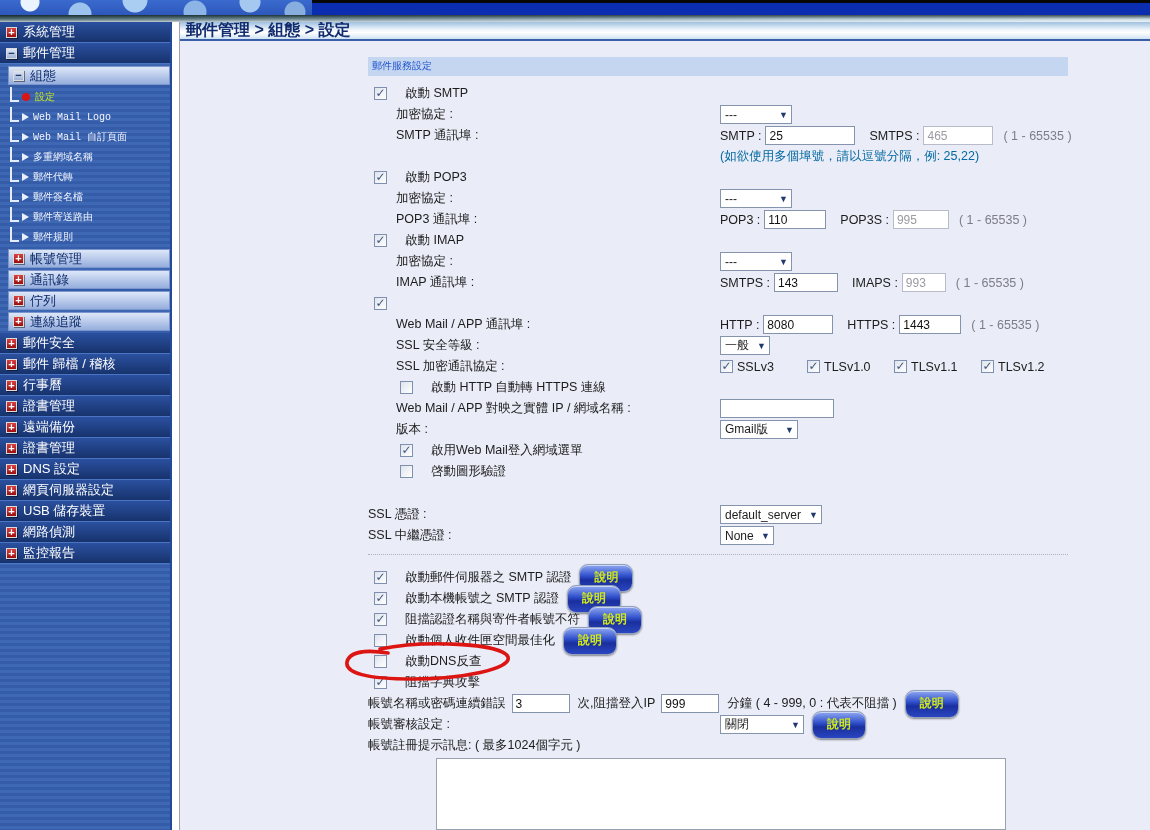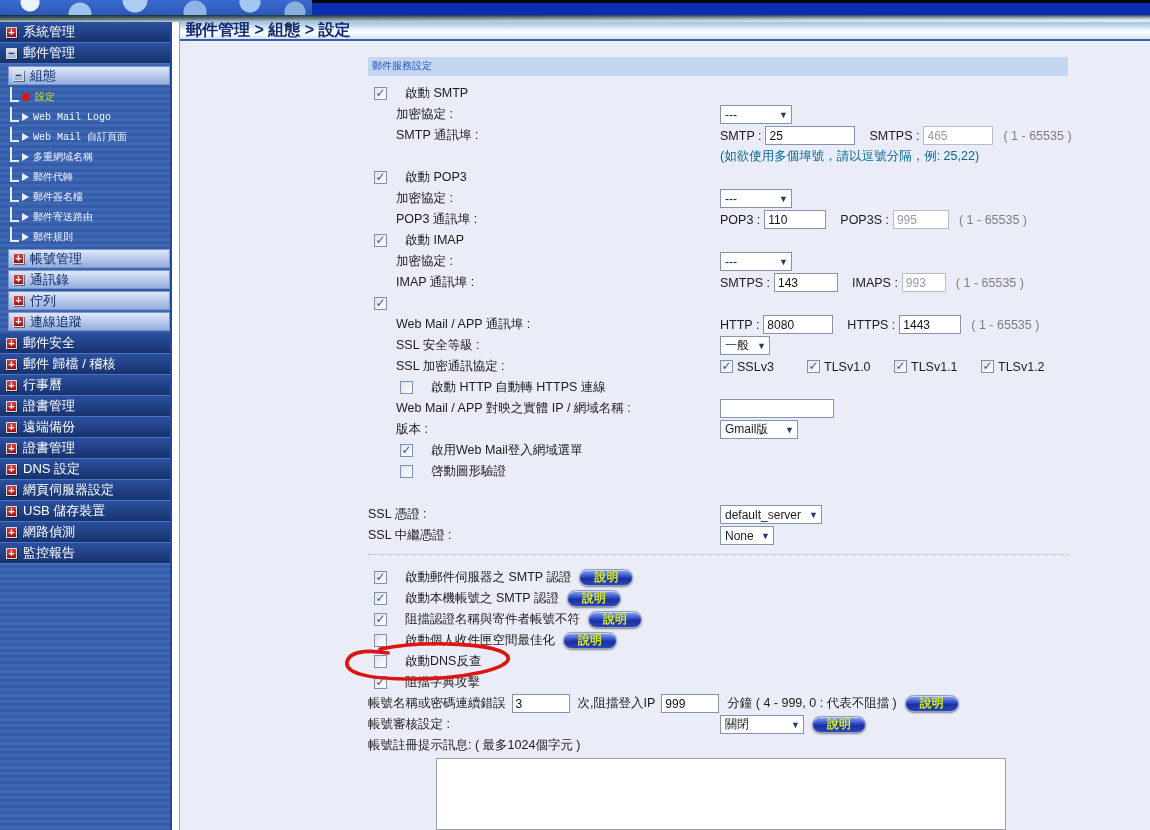--- a/index.html
+++ b/index.html
@@ -69,21 +69,21 @@
   .cb.on .mark { display:block; }
   .cb + .cblabel { margin-left:18px; }
 
   .ipt { height:19px; border:1px solid #8593ad; background:#fff; font-size:12px; padding:0 3px;
      font-family:"Liberation Sans","DejaVu Sans",sans-serif; color:#111; }
   .ipt.dis { color:#9a9aa2; border-color:#b7bcc8; }
   .dd { display:inline-flex; align-items:center; justify-content:space-between; height:19px;
      border:1px solid #8593ad; background:#fff; font-size:12px; padding:0 3px 0 4px; cursor:pointer; }
   .dd .arr { font-size:9px; color:#203a70; margin-left:6px; }
 
-  .help { display:inline-flex; align-items:center; justify-content:center; width:54px; height:17px; margin-left:8px;
+  .help { display:inline-flex; align-items:center; justify-content:center; width:54px; height:28px; margin-left:8px;
      border-radius:9px; border:1px solid #93a0ba; box-shadow:0 1px 2px rgba(0,0,0,.45), inset 0 1px 0 rgba(255,255,255,.55);
      background:linear-gradient(to bottom,#8fa8f0 0%,#3050cc 42%,#1a2f9e 58%,#2a46c0 100%);
      color:#cfe61a; font-weight:bold; font-size:12px; cursor:pointer; }
 
   .divider { width:700px; border-top:1px dotted #aab2c8; margin:8px 0 12px 0; }
 
   .dns-row { position:relative; }
   .red-circle { position:absolute; left:-28px; top:-11px; pointer-events:none; }
 
   .hintarea { margin-left:68px; margin-top:2px; width:570px; height:72px; border:1px solid #98a0b2; background:#fff; resize:none; }

